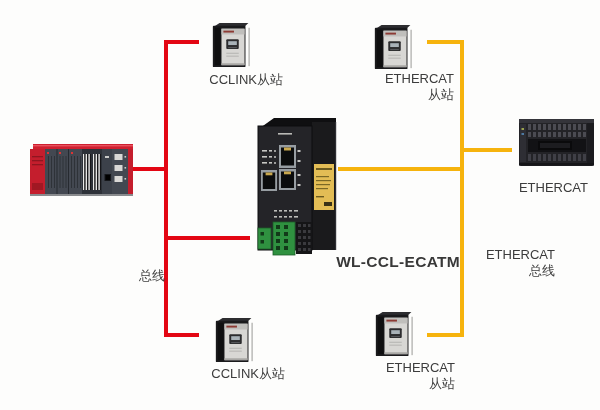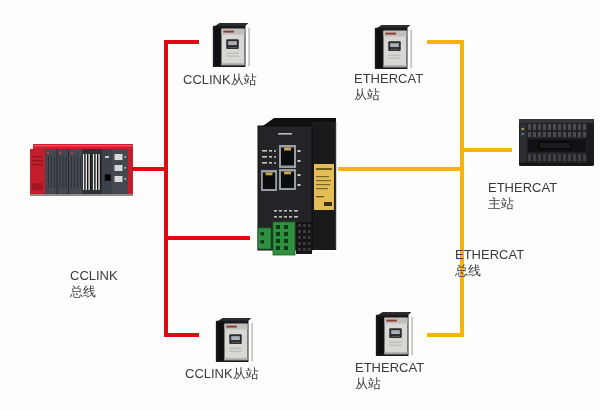--- a/index.html
+++ b/index.html
@@ -5,21 +5,21 @@
   html,body{margin:0;padding:0;background:#ffffff;}
   #canvas{
     position:relative;width:600px;height:410px;background:#fdfdfc;
     font-family:"Liberation Sans","DejaVu Sans",sans-serif;
     overflow:hidden;
   }
   .busline{position:absolute;}
   .cclink-line{background:var(--cclink-bus,#e30613);}
   .ethercat-line{background:var(--ethercat-bus,#f6b30d);}
   .node-label{
-    position:absolute;text-align:left;
+    position:absolute;text-align:right;
     color:var(--label-text,#3c3c3c);
     font-size:13px;line-height:16px;
   }
   .gateway-name{
     font-size:15.5px;font-weight:600;letter-spacing:.3px;color:#383838;
   }
   .device{position:absolute;}
   .device svg{display:block;width:100%;height:100%;}
 </style>
 </head>
@@ -319,42 +319,41 @@
           <rect x="60" y="38" width="3" height="7"></rect>
           <rect x="65" y="38" width="3" height="7"></rect>
       </g>
       <rect x="69" y="7" width="7" height="40" fill="#1b1b1f"></rect>
       <rect x="1" y="47" width="75" height="2.5" fill="#151518"></rect>
     </svg>
   </div>
 
 
   <div class="node-label" style="left:70px;top:268px;width:95px;">
-    <div>CCLINK</div>
     <div>总线</div>
   </div>
 
   <div class="node-label" style="left:183px;top:72px;width:100px;">CCLINK从站</div>
 
   <div class="node-label" style="left:185px;top:366px;width:100px;">CCLINK从站</div>
 
+  <div class="node-label gateway-name" style="left:296px;top:254px;width:164px;">WL-CCL-ECATM</div>
 
   <div class="node-label" style="left:354px;top:71px;width:100px;">
     <div>ETHERCAT</div>
     <div>从站</div>
   </div>
 
   <div class="node-label" style="left:455px;top:247px;width:100px;">
     <div>ETHERCAT</div>
     <div>总线</div>
   </div>
 
   <div class="node-label" style="left:488px;top:180px;width:100px;">
     <div>ETHERCAT</div>
-    <div>主站</div>
   </div>
 
   <div class="node-label" style="left:355px;top:360px;width:100px;">
     <div>ETHERCAT</div>
     <div>从站</div>
   </div>
 
 </div>
 
 </body></html>

